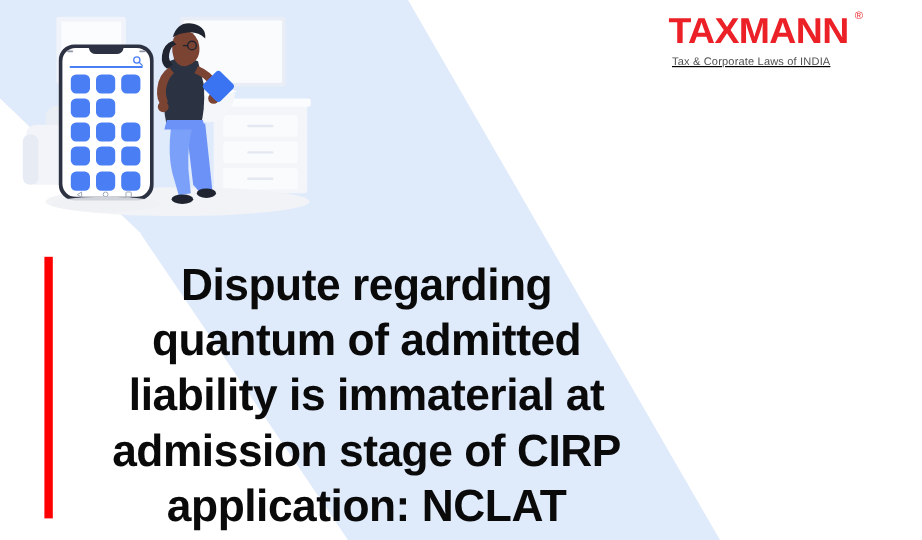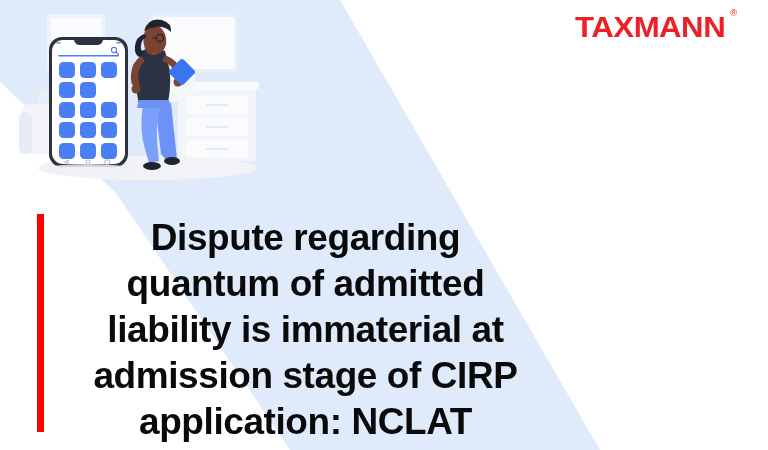--- a/index.html
+++ b/index.html
@@ -27,21 +27,20 @@
     width: 300px; height: 195px;
     z-index: 2;
   }
   #illustration svg { display: block; width: 300px; height: 195px; }
 
   
   #logo {
     position: absolute;
     right: 28px; top: 12px;
     z-index: 5;
-    text-align: center;
     width: 180px;
     text-decoration: underline;
   }
   #logo-wordmark {
     position: relative;
     display: inline-block;
     font-family: "Liberation Sans", sans-serif;
     font-weight: bold;
     font-size: 30px;
     letter-spacing: -0.5px;
@@ -218,20 +217,21 @@
 
         <ellipse cx="88" cy="170" rx="46" ry="6" fill="#eef0f5" opacity="0.85"></ellipse>
       </g>
     </svg>
   </div>
 
   <div id="logo">
     <div id="logo-wordmark">
       <span>TAXMANN</span><span id="logo-reg">®</span>
     </div>
+    <div id="logo-tagline">Tax &amp; Corporate Laws of INDIA</div>
   </div>
 
   <div id="headline-wrap">
     <div id="red-bar"></div>
     <div id="headline">Dispute regarding quantum of admitted liability is immaterial at admission stage of CIRP application: NCLAT</div>
   </div>
 
 </div>
 
 </body></html>

